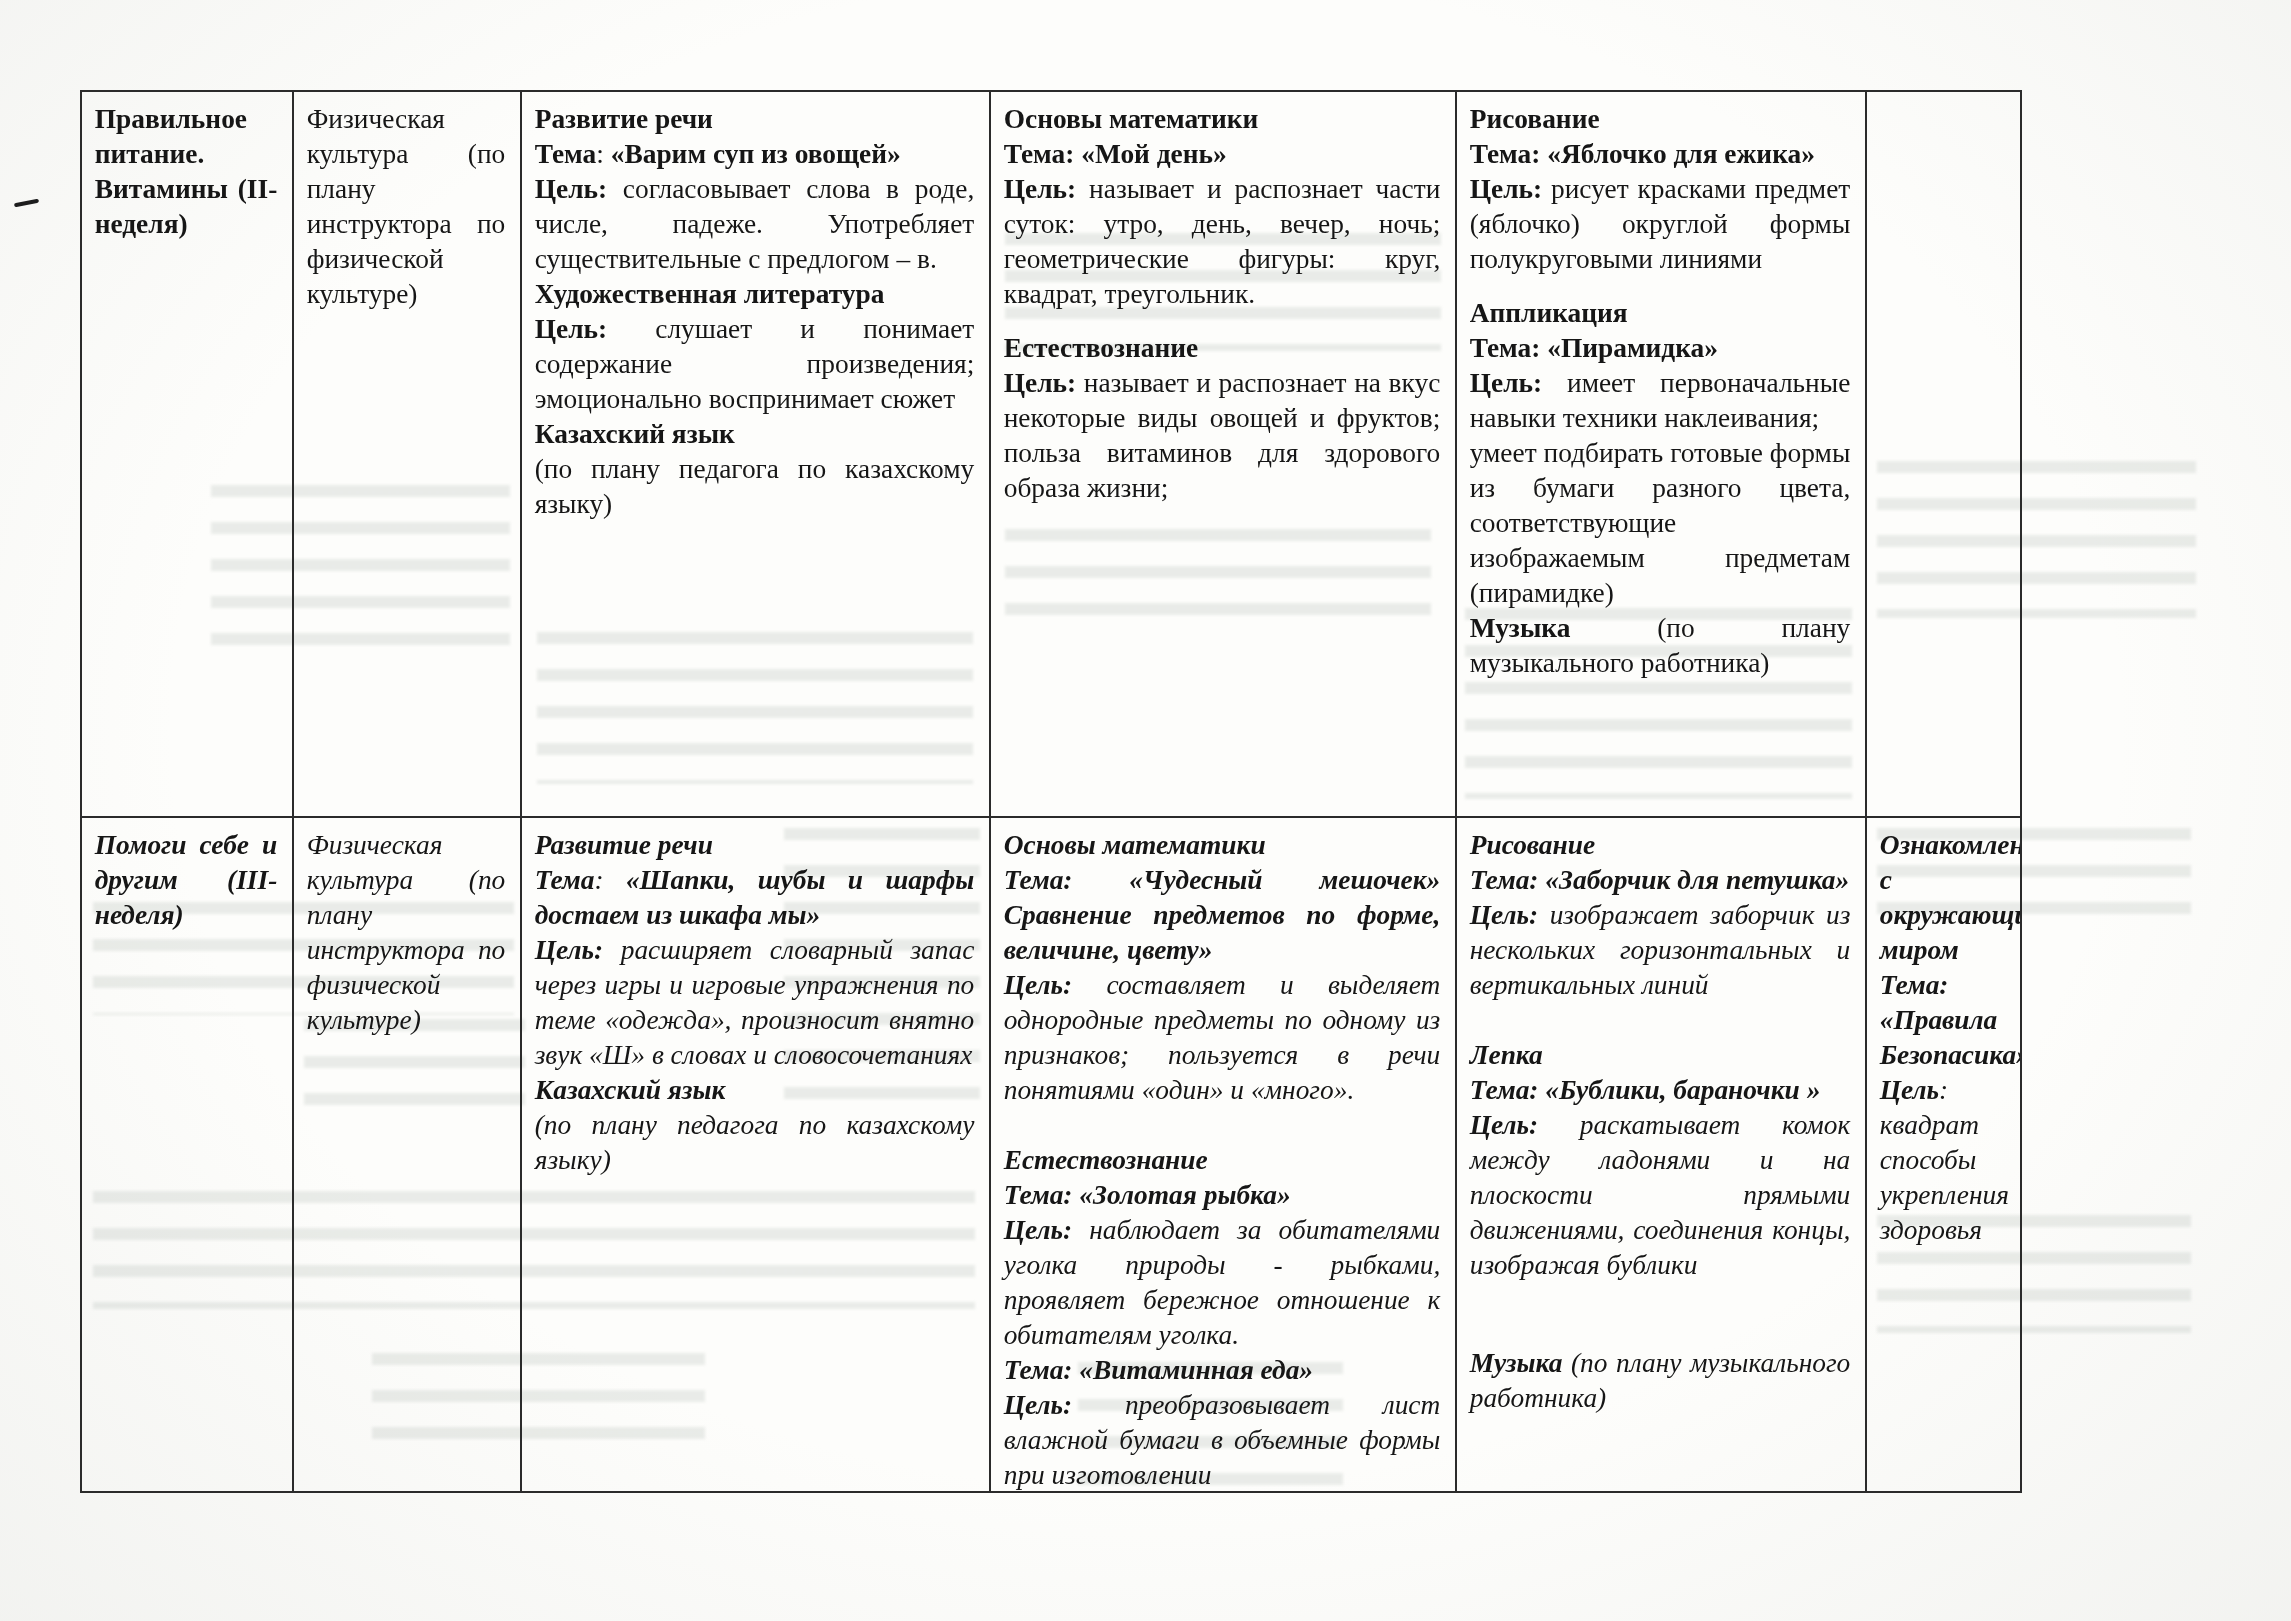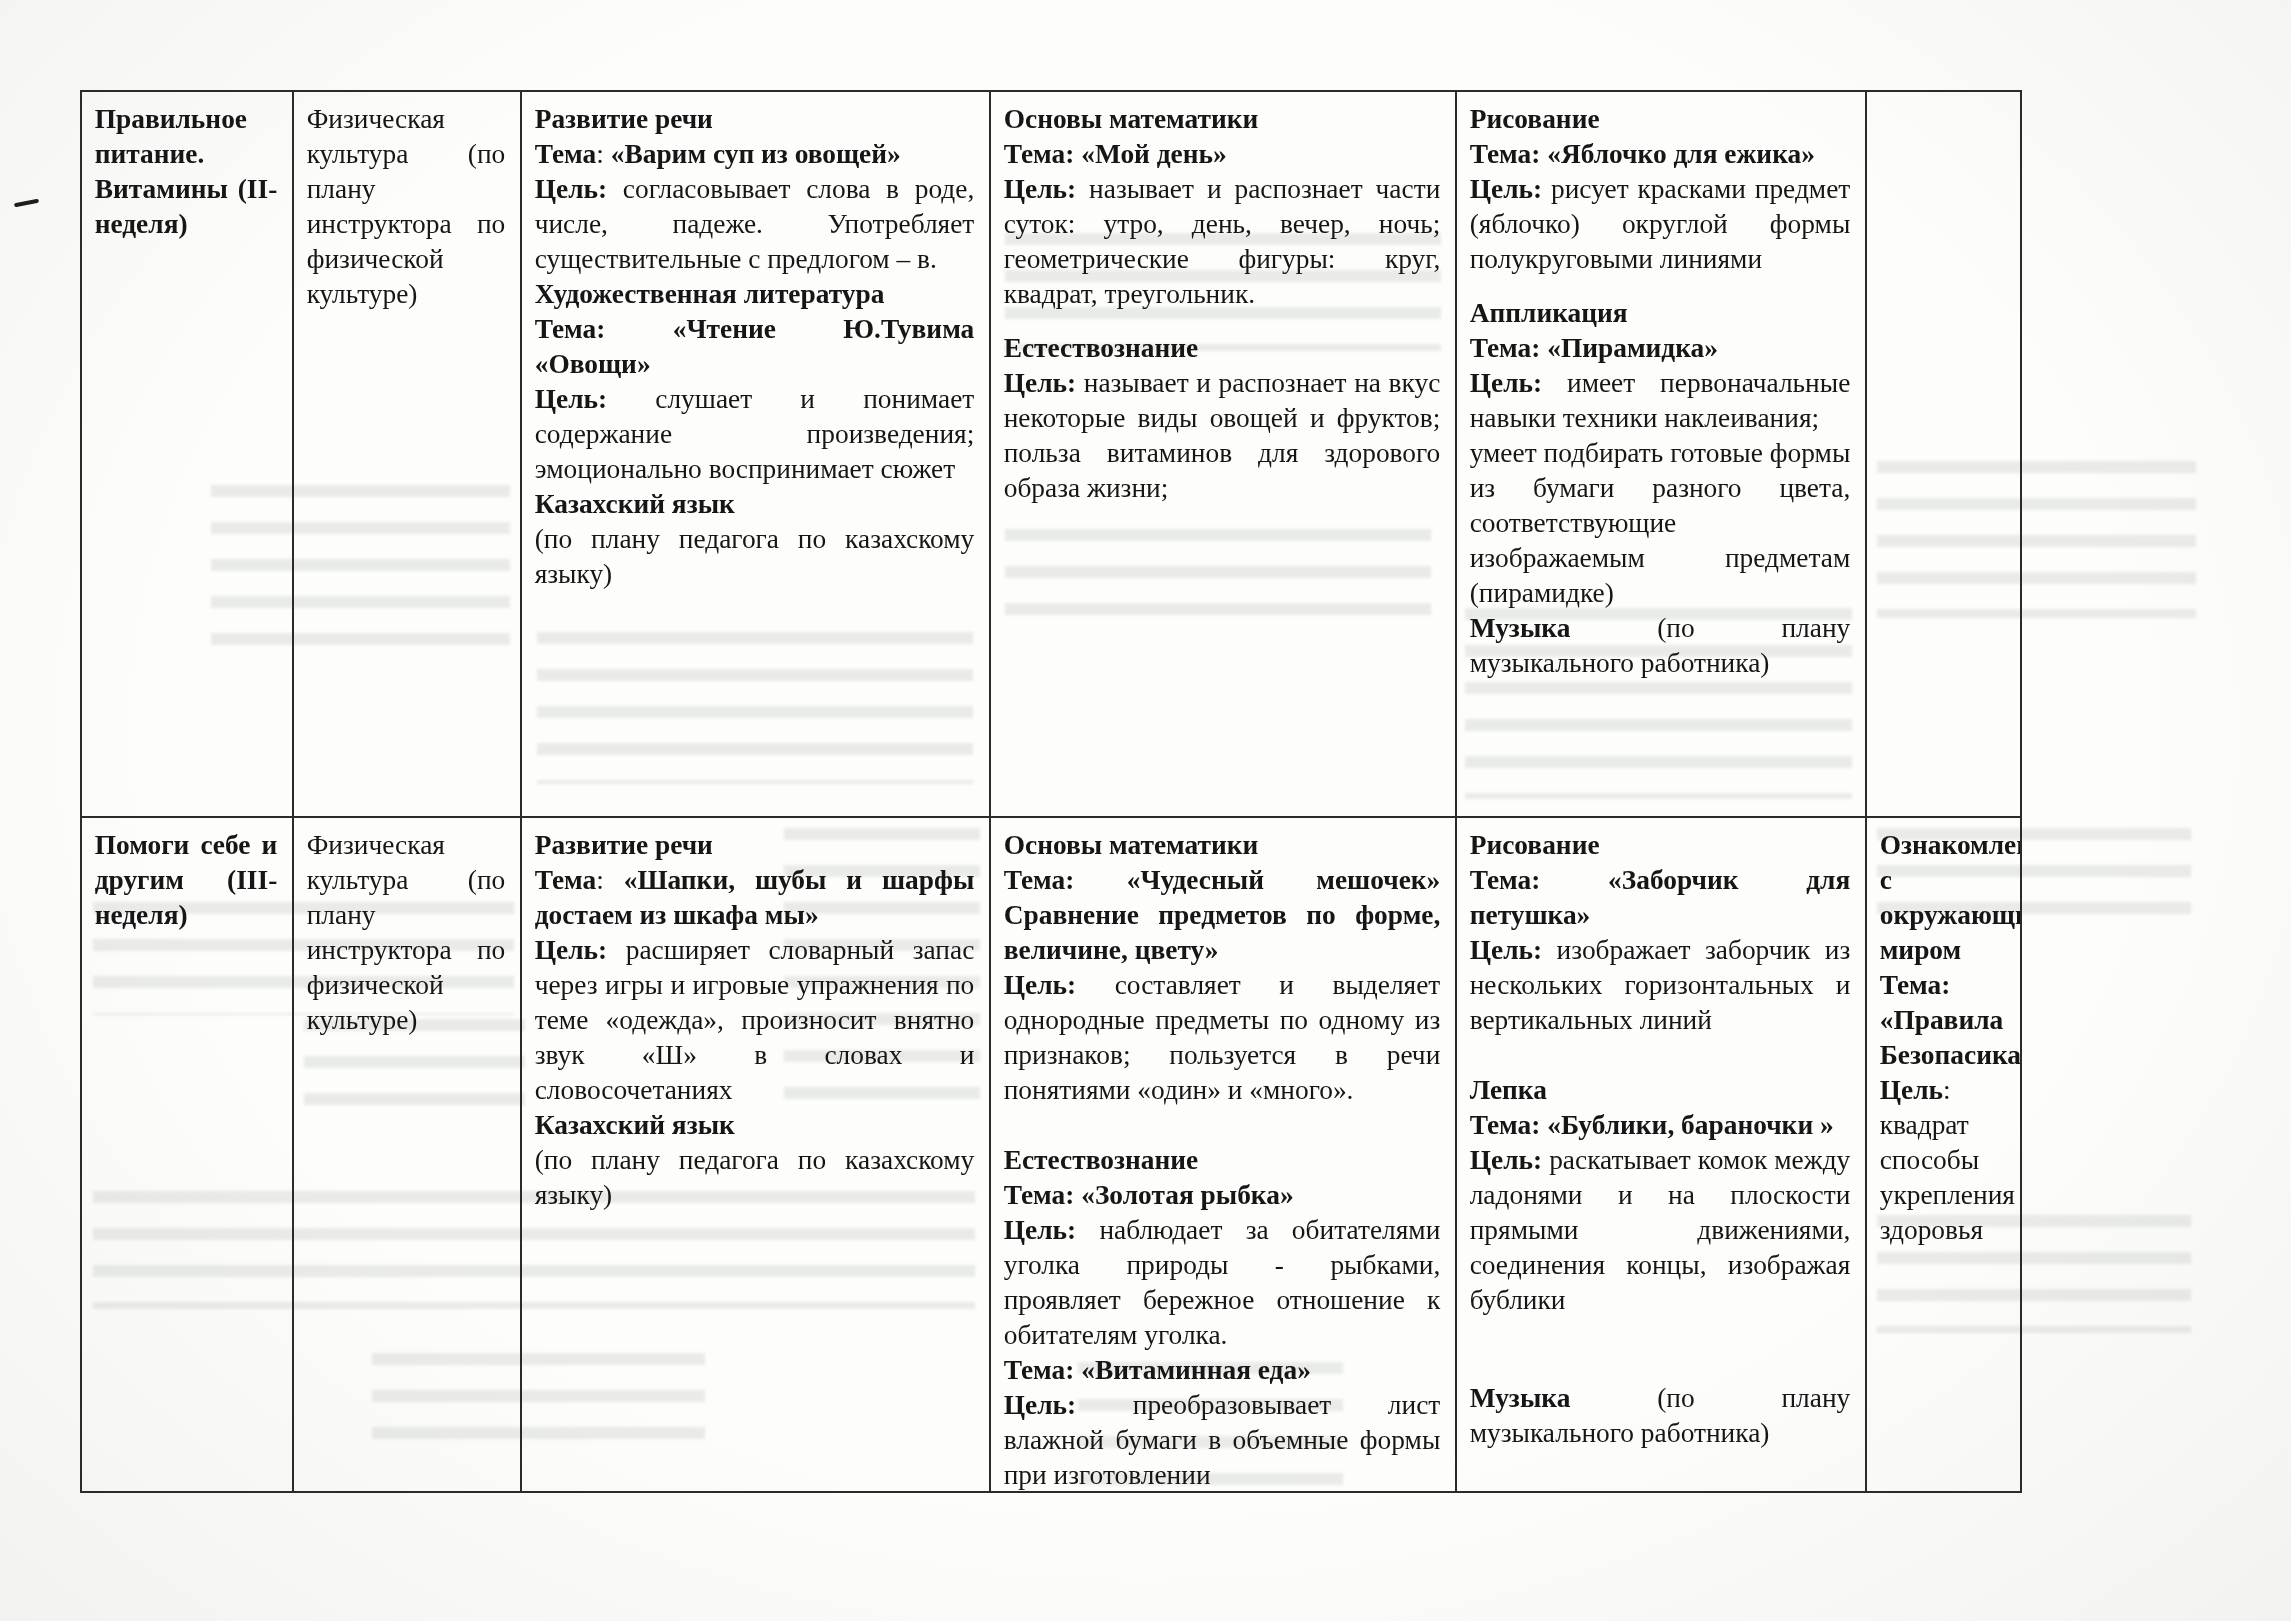--- a/index.html
+++ b/index.html
@@ -30,21 +30,21 @@
   .cell {
     box-sizing: border-box;
     border-right: 2px solid #2b2b2b;
     border-bottom: 2px solid #2b2b2b;
     padding: 9.8px 14.7px 7.8px 12.7px;
     overflow: hidden;
     font-size: 27.4px;
     line-height: 35px;
   }
   .cell.last-col { border-right: none; }
-  .cell.last-row { border-bottom: none; }
+  .cell.last-row { border-bottom: none; font-style: italic; }
   .cell p { margin: 0; text-align: justify; }
   .cell p.gap-sm { height: 19.6px; }
   .cell p.gap-md { height: 35px; }
   .cell p.gap-lg { height: 63px; }
   .cell b { font-weight: bold; }
   
   .ghost {
     position: absolute;
     pointer-events: none;
     opacity: 0.55;
@@ -91,21 +91,20 @@
         <p><b>Правильное питание. Витамины (II- неделя)</b></p>
       </div>
     <div class="cell">
         <p><span>Физическая культура (по плану инструктора по физической культуре)</span></p>
       </div>
     <div class="cell">
         <p><b>Развитие речи</b></p>
         <p><b>Тема</b><span>: </span><b>«Варим суп из овощей»</b></p>
         <p><b>Цель: </b><span>согласовывает слова в роде, числе, падеже. Употребляет существительные с предлогом – в.</span></p>
         <p><b>Художественная литература</b></p>
-        <p><b>Тема: «Чтение Ю.Тувима «Овощи»</b></p>
         <p><b>Цель: </b><span>слушает и понимает содержание произведения; эмоционально воспринимает сюжет</span></p>
         <p><b>Казахский язык</b></p>
         <p><span>(по плану педагога по казахскому языку)</span></p>
       </div>
     <div class="cell">
         <p><b>Основы математики</b></p>
         <p><b>Тема: «Мой день»</b></p>
         <p><b>Цель: </b><span>называет и распознает части суток: утро, день, вечер, ночь; геометрические фигуры: круг, квадрат, треугольник.</span></p>
         <p class="gap-sm"></p>
         <p><b>Естествознание</b></p>

